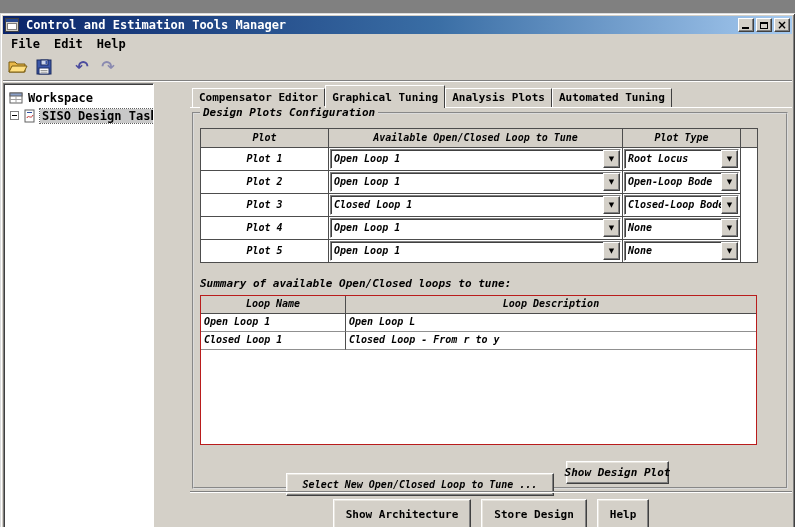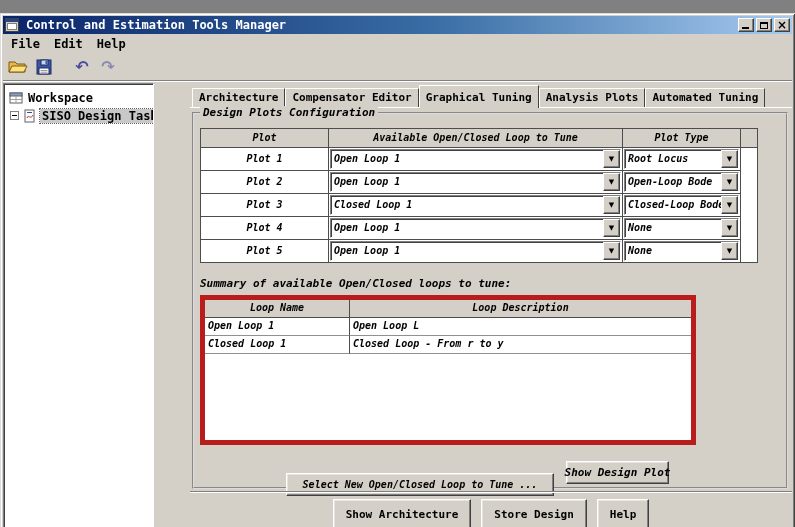--- a/index.html
+++ b/index.html
@@ -97,22 +97,22 @@
     flex: 0 0 17px; background: #d4d0c8;
     border: 1px solid; border-color: #fff #404040 #404040 #fff;
     box-shadow: inset -1px -1px 0 #808080;
     display: flex; align-items: center; justify-content: center;
   }
   .combo-btn .arr { font-family: "DejaVu Sans", sans-serif; font-size: 7px; line-height: 1; }
 
   
   .summary-label { position: absolute; left: 6px; top: 163px; font-size: 11px; white-space: nowrap; }
   .summary-table {
-    position: absolute; left: 6px; top: 181px; width: 496px; height: 150px;
-    background: #fff; border: 5px solid #b91c1c;
+    position: absolute; left: 6px; top: 181px; width: 557px; height: 150px;
+    background: #fff; border: 1px solid #b91c1c;
     display: grid; grid-template-columns: 145px 1fr; grid-template-rows: 18px 18px 18px;
     align-content: start;
   }
   .st-h { background: #d4d0c8; border-bottom: 1px solid #4d4d4d; text-align: center; line-height: 16px; font-size: 10px; overflow: hidden; }
   .st-c { border-bottom: 1px solid #909090; padding-left: 3px; line-height: 16px; font-size: 10px; white-space: nowrap; overflow: hidden; }
   .st-divider { border-right: 1px solid #4d4d4d; }
 
   
   .btn {
     background: #d4d0c8; color: #000;
@@ -216,21 +216,20 @@
           <path d="M4 9 C5 5, 8 11, 10 6" stroke="#c03030" fill="none"></path>
         </svg>
       </span>
       <span class="tree-label selected">SISO Design Task</span>
     </div>
   </div>
 
   <div class="right-panel">
 
     <div class="tabbar">
-      <span class="tab">Architecture</span>
       <span class="tab">Compensator Editor</span>
       <span class="tab active">Graphical Tuning</span>
       <span class="tab">Analysis Plots</span>
       <span class="tab">Automated Tuning</span>
     </div>
 
     <div class="tab-content">
       <div class="groupbox">
         <span class="group-label">Design Plots Configuration</span>
 

